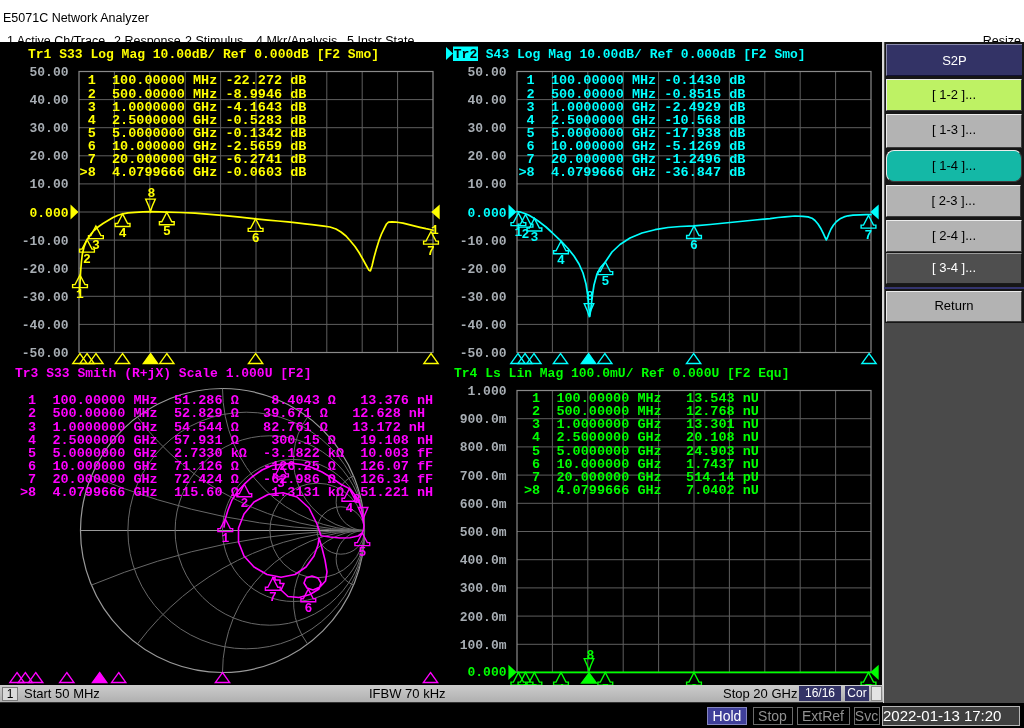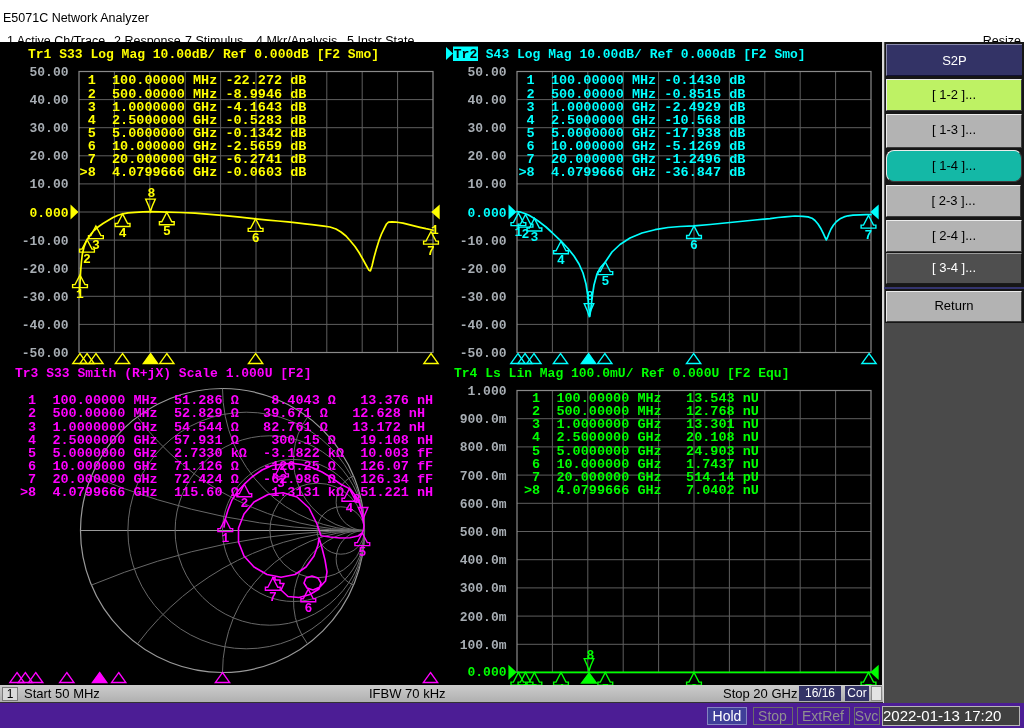--- a/index.html
+++ b/index.html
@@ -1,21 +1,21 @@
 <!DOCTYPE html>
 <html><head><meta charset="utf-8"><style>
 html,body{margin:0;padding:0;width:1024px;height:728px;background:#fff;overflow:hidden;}
 body{font-family:"Liberation Sans",sans-serif;position:relative;}
 .abs{position:absolute;}
 </style></head><body>
 <div class="abs" style="left:0;top:0;width:1024px;height:42px;background:#ffffff;margin-top:8px;">
   <div class="abs" style="left:3px;top:3px;font-size:12.5px;color:#000;">E5071C Network Analyzer</div>
   <div class="abs" style="left:7px;top:25.5px;font-size:12.5px;color:#000;">1 Active Ch/Trace</div>
     <div class="abs" style="left:114px;top:25.5px;font-size:12.5px;color:#000;">2 Response</div>
-    <div class="abs" style="left:185px;top:25.5px;font-size:12.5px;color:#000;">7 Stimulus</div>
+    <div class="abs" style="left:185px;top:25.5px;font-size:12.5px;color:#000;">2 Stimulus</div>
     <div class="abs" style="left:256px;top:25.5px;font-size:12.5px;color:#000;">4 Mkr/Analysis</div>
     <div class="abs" style="left:347px;top:25.5px;font-size:12.5px;color:#000;">5 Instr State</div>
   <div class="abs" style="right:3px;top:25.5px;font-size:12.5px;color:#000;">Resize</div>
 </div>
 <svg class="abs" style="left:0;top:0;" width="1024" height="728" viewBox="0 0 1024 728">
 <rect x="0" y="42" width="883" height="644" fill="#000000"></rect>
 <path d="M114.4 71.5V352.5 M79.0 99.6H433.0 M149.8 71.5V352.5 M79.0 127.7H433.0 M185.2 71.5V352.5 M79.0 155.8H433.0 M220.6 71.5V352.5 M79.0 183.9H433.0 M256.0 71.5V352.5 M79.0 212.0H433.0 M291.4 71.5V352.5 M79.0 240.1H433.0 M326.8 71.5V352.5 M79.0 268.2H433.0 M362.2 71.5V352.5 M79.0 296.3H433.0 M397.6 71.5V352.5 M79.0 324.4H433.0" stroke="#5f5f5f" fill="none" stroke-width="1"></path>
 <rect x="79.0" y="71.5" width="354.0" height="281.0" fill="none" stroke="#8a8a8a" stroke-width="1.2"></rect>
 <path d="M552.4 71.5V352.5 M517.0 99.6H871.0 M587.8 71.5V352.5 M517.0 127.7H871.0 M623.2 71.5V352.5 M517.0 155.8H871.0 M658.6 71.5V352.5 M517.0 183.9H871.0 M694.0 71.5V352.5 M517.0 212.0H871.0 M729.4 71.5V352.5 M517.0 240.1H871.0 M764.8 71.5V352.5 M517.0 268.2H871.0 M800.2 71.5V352.5 M517.0 296.3H871.0 M835.6 71.5V352.5 M517.0 324.4H871.0" stroke="#5f5f5f" fill="none" stroke-width="1"></path>
 <rect x="517.0" y="71.5" width="354.0" height="281.0" fill="none" stroke="#8a8a8a" stroke-width="1.2"></rect>
@@ -236,18 +236,18 @@
 <div class="abs" style="left:0;top:685px;width:883px;height:18px;background:linear-gradient(#cccccc,#b0b0b0);border-bottom:1px solid #333;box-sizing:border-box;">
   <div class="abs" style="left:2px;top:1.5px;width:16px;height:14px;background:#d9d9d9;border:1px solid #7a7a7a;box-sizing:border-box;color:#000;font-size:12px;text-align:center;line-height:12px;">1</div>
   <div class="abs" style="left:24px;top:1px;font-size:13px;color:#000;">Start 50 MHz</div>
   <div class="abs" style="left:369px;top:1px;font-size:13px;color:#000;">IFBW 70 kHz</div>
   <div class="abs" style="left:723px;top:1px;font-size:13px;color:#000;">Stop 20 GHz</div>
   <div class="abs" style="left:799px;top:1px;width:42px;height:15px;background:#333366;color:#fff;font-size:12px;text-align:center;line-height:15px;">16/16</div>
   <div class="abs" style="left:845px;top:1px;width:24px;height:15px;background:#333366;color:#fff;font-size:12px;text-align:center;line-height:15px;">Cor</div>
   <div class="abs" style="left:871px;top:1px;width:11px;height:15px;background:#e3e3e3;border:1px solid #888;box-sizing:border-box;"></div>
 </div>
 
-<div class="abs" style="left:0;top:703px;width:1024px;height:25px;background:#4c1d95;">
+<div class="abs" style="left:0;top:703px;width:1024px;height:25px;background:#000000;">
   <div class="abs" style="left:707px;top:3.5px;width:40px;height:18px;background:#3f3f99;border:1px solid #8585c0;box-sizing:border-box;color:#fff;font-size:14px;text-align:center;line-height:16px;">Hold</div>
   <div class="abs" style="left:752.5px;top:3.5px;width:40px;height:18px;border:1px solid #6b6b6b;box-sizing:border-box;color:#909090;font-size:14px;text-align:center;line-height:16px;">Stop</div>
   <div class="abs" style="left:796.5px;top:3.5px;width:53px;height:18px;border:1px solid #6b6b6b;box-sizing:border-box;color:#909090;font-size:14px;text-align:center;line-height:16px;">ExtRef</div>
   <div class="abs" style="left:853.5px;top:3.5px;width:26px;height:18px;border:1px solid #6b6b6b;box-sizing:border-box;color:#909090;font-size:14px;text-align:center;line-height:16px;">Svc</div>
   <div class="abs" style="left:882px;top:2.5px;width:138px;height:20px;background:#404040;border:1px solid #b5b5b5;box-sizing:border-box;color:#fff;font-size:15px;line-height:18px;">2022-01-13 17:20</div>
 </div>
 </body></html>

